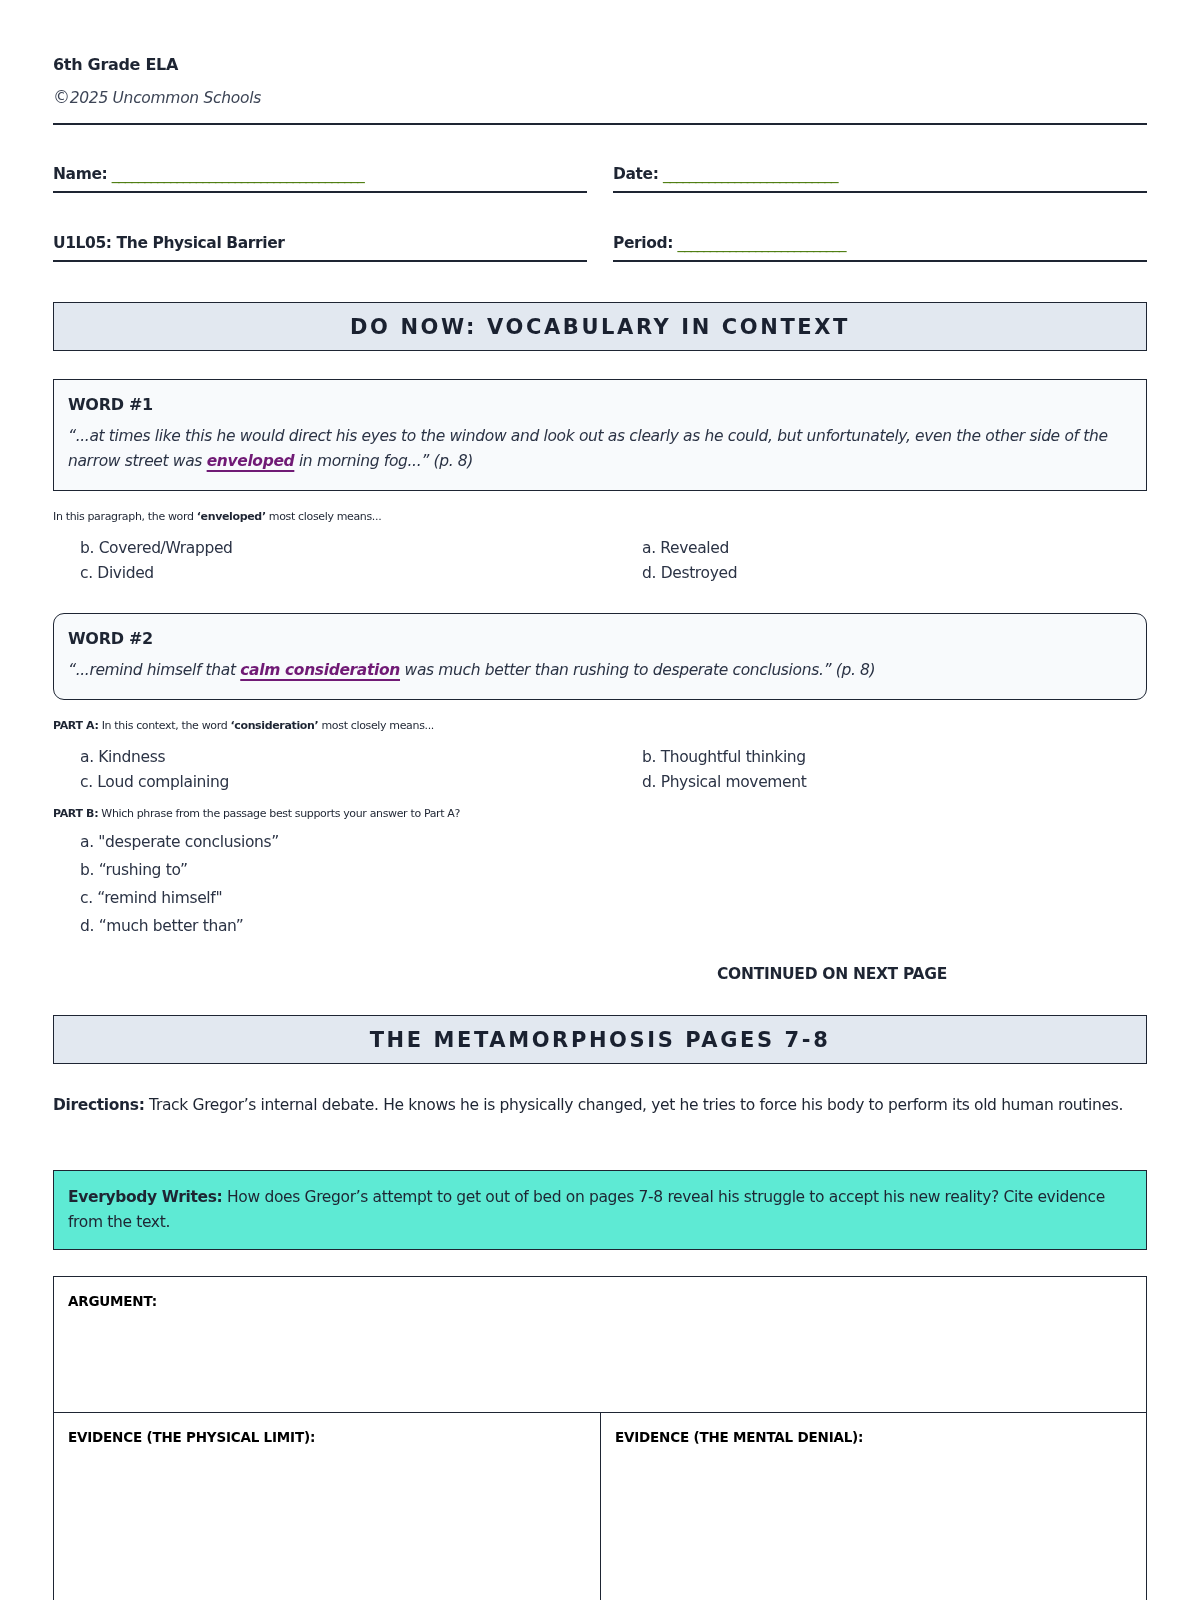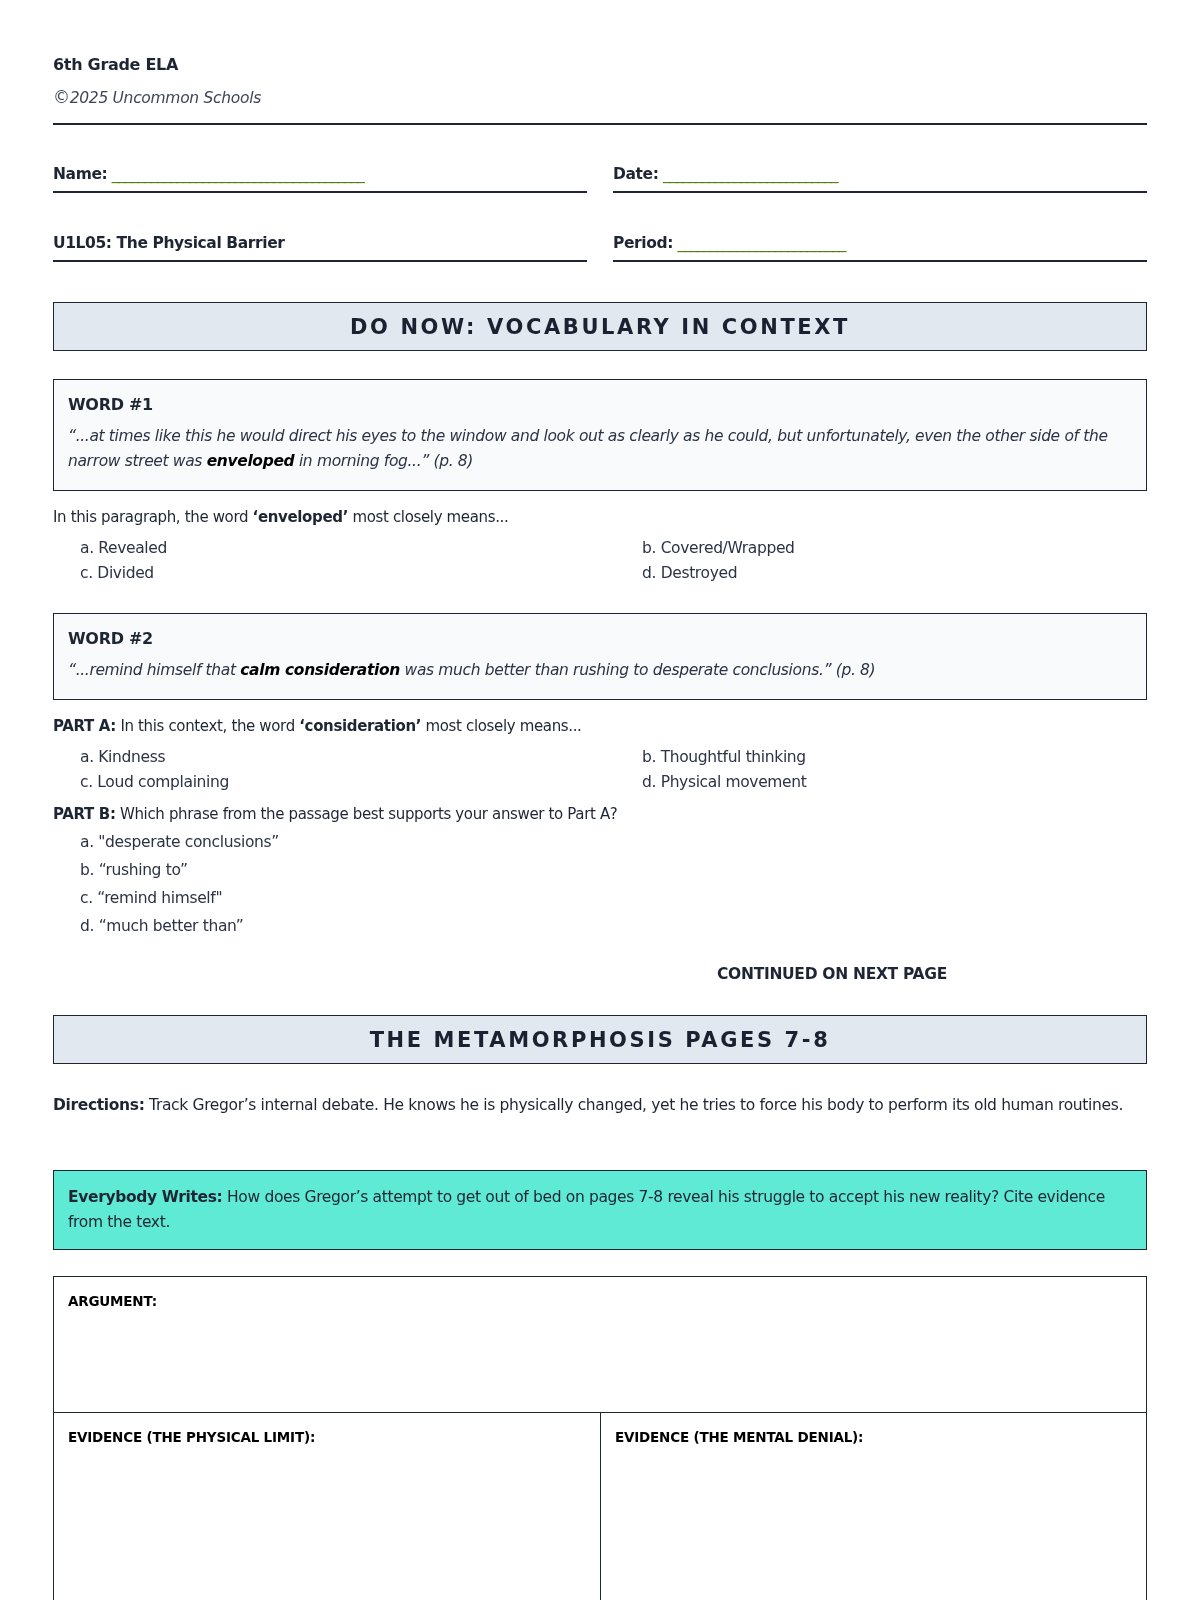--- a/index.html
+++ b/index.html
@@ -20,25 +20,25 @@
     .row1 { top: 165px; }
     .row2 { top: 234px; }
 
     .section-banner { position: absolute; left: 53px; width: 1094px; height: 49px; background: #e2e8f0; border: 1.5px solid #1e2533; display: flex; align-items: center; justify-content: center; font-weight: bold; font-size: 21px; letter-spacing: 2.6px; color: #1a2130; }
     .banner1 { top: 302px; }
     .banner2 { top: 1015px; }
 
     .quote-box { position: absolute; left: 53px; width: 1094px; background: #f8fafc; border: 1.5px solid #1e2533; padding: 14px 14px; }
     .word-label { font-weight: bold; font-size: 16px; letter-spacing: -0.3px; line-height: 22px; }
     .quote-text { font-style: italic; font-size: 15.5px; line-height: 25px; margin-top: 8px; color: #2b3345; letter-spacing: -0.35px; }
-    .quote-text .kw { font-weight: bold; text-underline-offset: 4px; text-decoration-thickness: 2px; color: #000000; }
+    .quote-text .kw { font-weight: bold; text-decoration: underline; text-underline-offset: 4px; text-decoration-thickness: 2px; color: #701a75; }
     .qbox1 { top: 379px; height: 112px; }
-    .qbox2 { top: 613px; height: 87px; }
+    .qbox2 { top: 613px; height: 87px; border-radius: 11px; }
 
-    .question { position: absolute; left: 53px; width: 1094px; font-size: 15px; line-height: 22px; letter-spacing: -0.35px; }
+    .question { position: absolute; left: 53px; width: 1094px; font-size: 11px; line-height: 22px; letter-spacing: -0.35px; }
     .question b { font-weight: bold; }
     .q1 { top: 506px; }
     .qA { top: 715px; }
     .qB { top: 803px; }
 
     .choices-grid { position: absolute; left: 80px; width: 1000px; display: grid; grid-template-columns: 562px 400px; row-gap: 3px; font-size: 15.5px; line-height: 22px; color: #2b3345; letter-spacing: -0.35px; }
     .grid1 { top: 537px; }
     .gridA { top: 746px; }
     .choices-list { position: absolute; left: 80px; top: 828px; font-size: 15.5px; line-height: 28px; color: #2b3345; letter-spacing: -0.35px; }
 
@@ -91,22 +91,22 @@
   <div class="section-banner banner1">DO NOW: VOCABULARY IN CONTEXT</div>
 
   <div class="quote-box qbox1">
     <div class="word-label">WORD #1</div>
     <div class="quote-text"><span>“...at times like this he would direct his eyes to the window and look out as clearly as he could, but unfortunately, even the other side of the narrow street was </span><span class="kw">enveloped</span><span> in morning fog...” (p. 8)</span></div>
   </div>
 
   <div class="question q1"><span>In this paragraph, the word </span><b>‘enveloped’</b><span> most closely means...</span></div>
 
   <div class="choices-grid grid1">
+    <div>b. Covered/Wrapped</div>
     <div>a. Revealed</div>
-    <div>b. Covered/Wrapped</div>
     <div>c. Divided</div>
     <div>d. Destroyed</div>
   </div>
 
   <div class="quote-box qbox2">
     <div class="word-label">WORD #2</div>
     <div class="quote-text"><span>“...remind himself that </span><span class="kw">calm consideration</span><span> was much better than rushing to desperate conclusions.” (p. 8)</span></div>
   </div>
 
   <div class="question qA"><b>PART A:</b><span> In this context, the word </span><b>‘consideration’</b><span> most closely means...</span></div>

